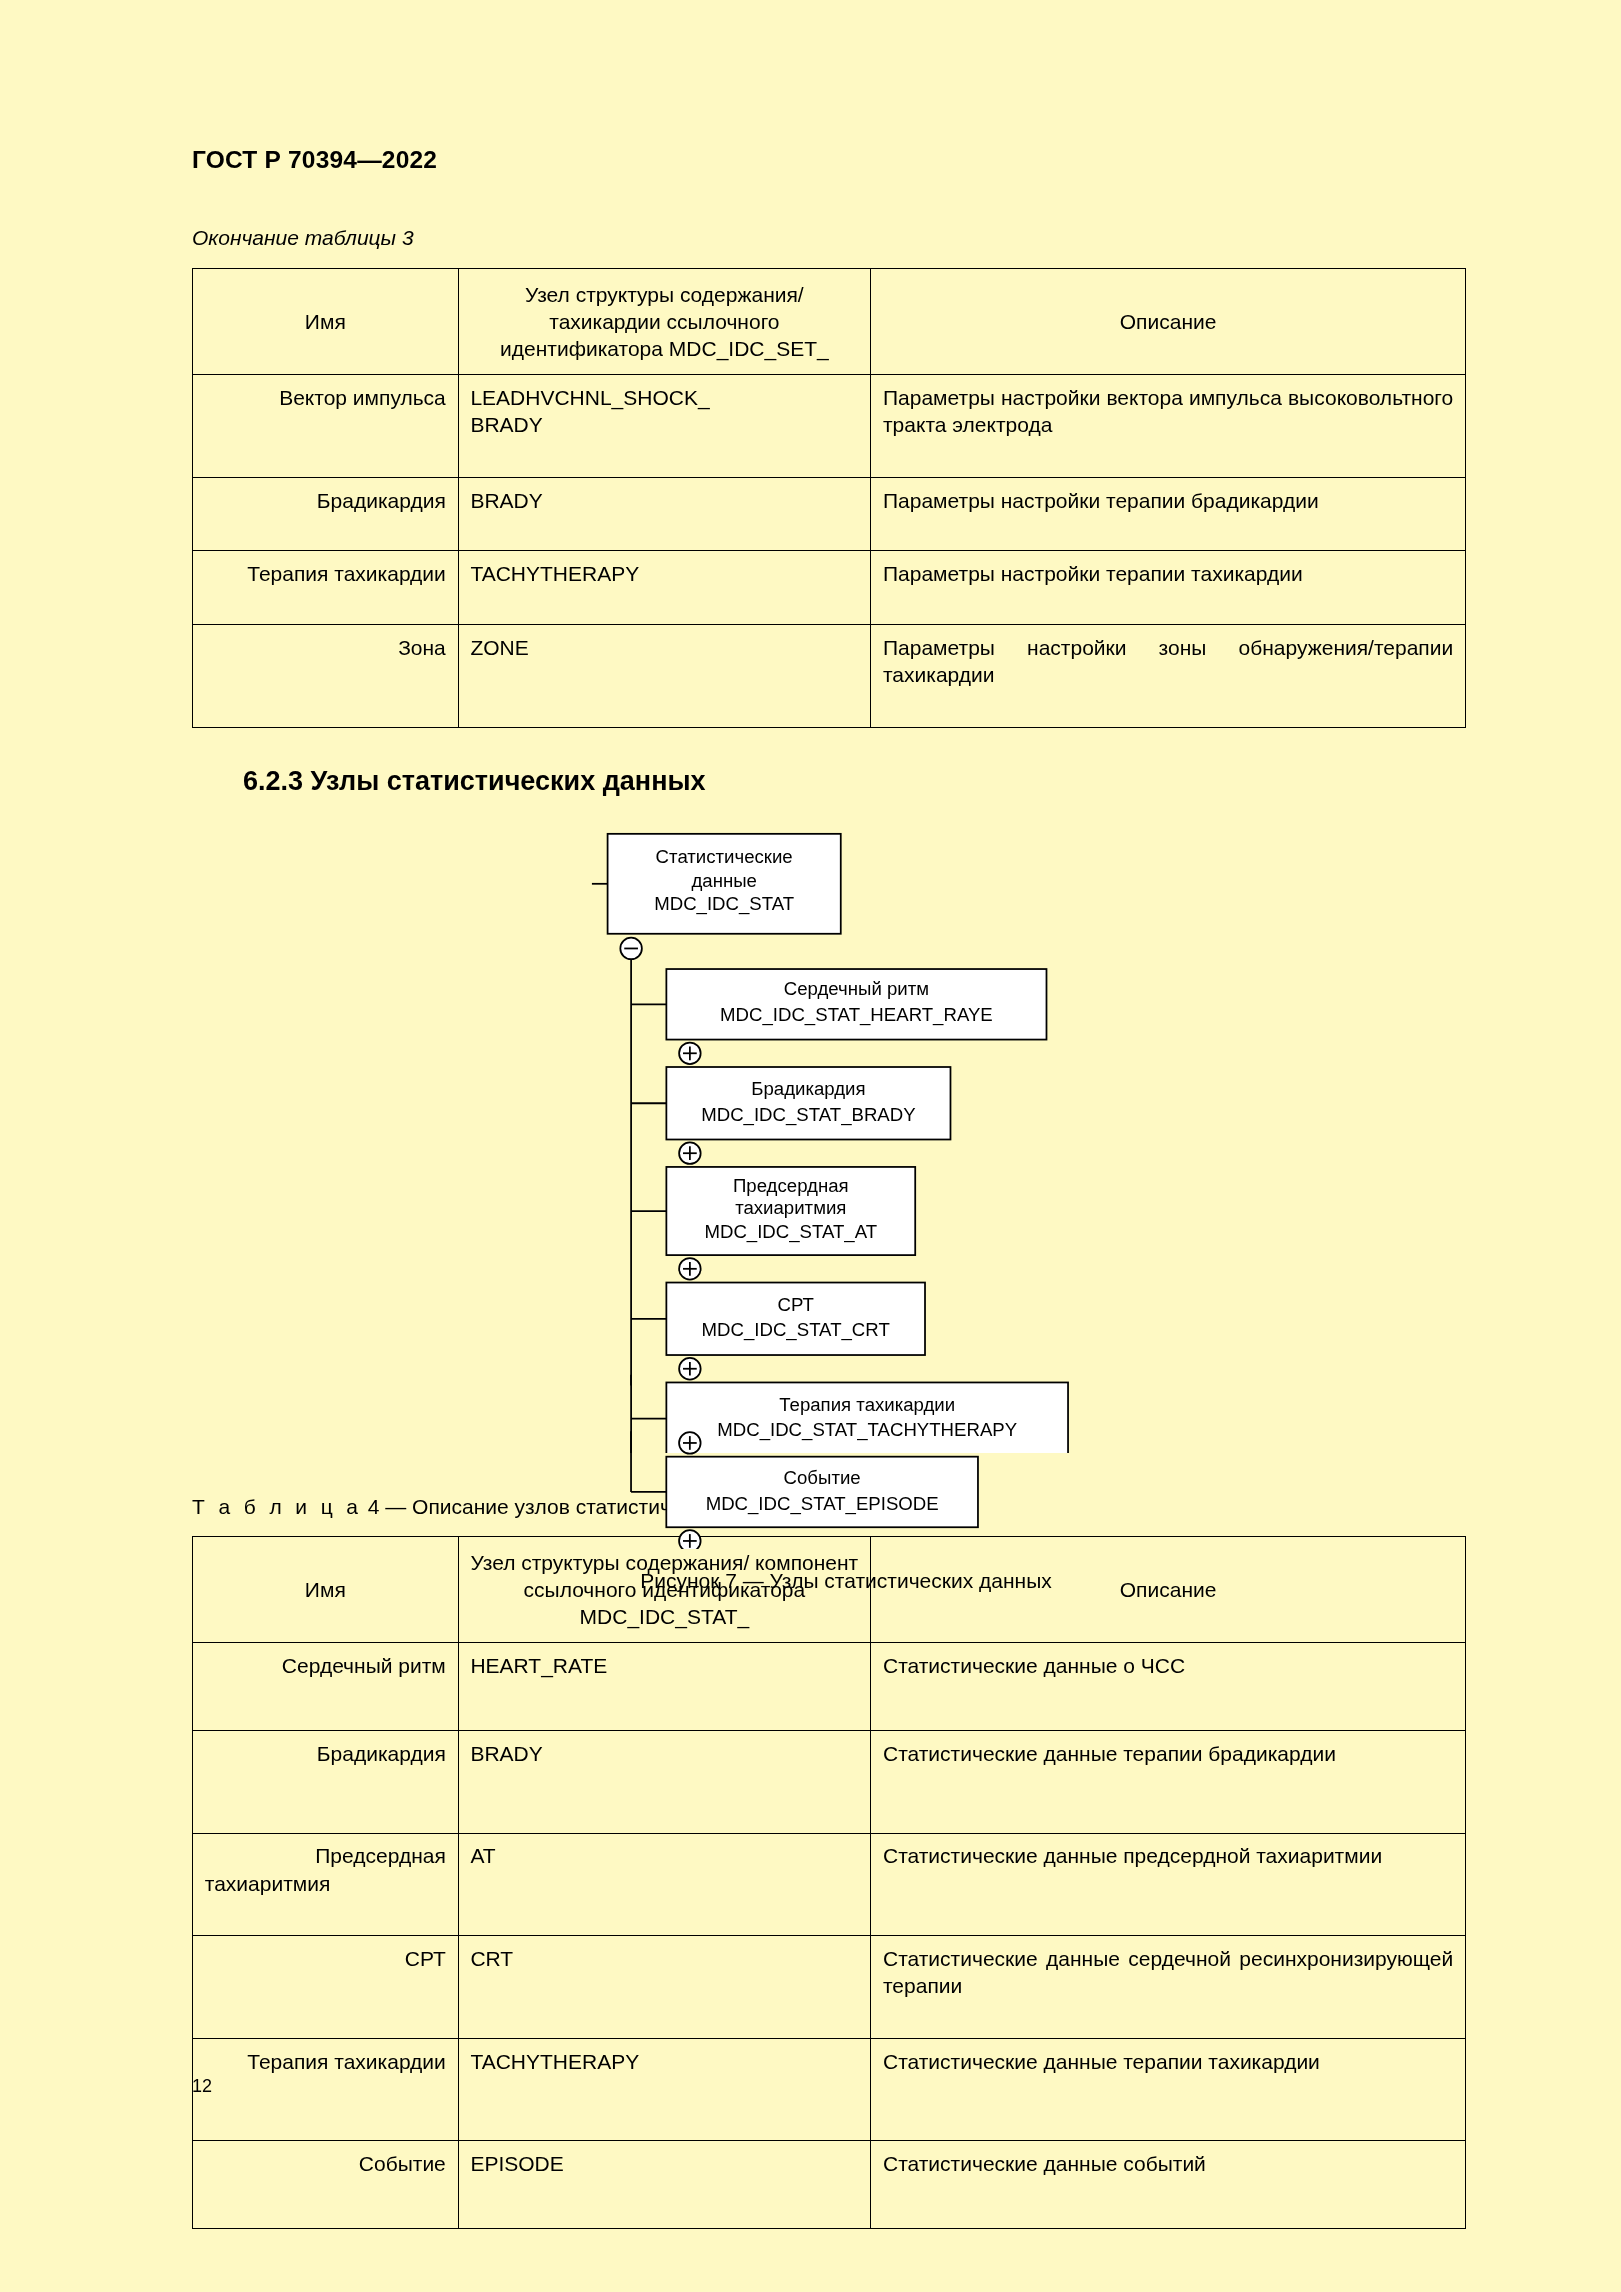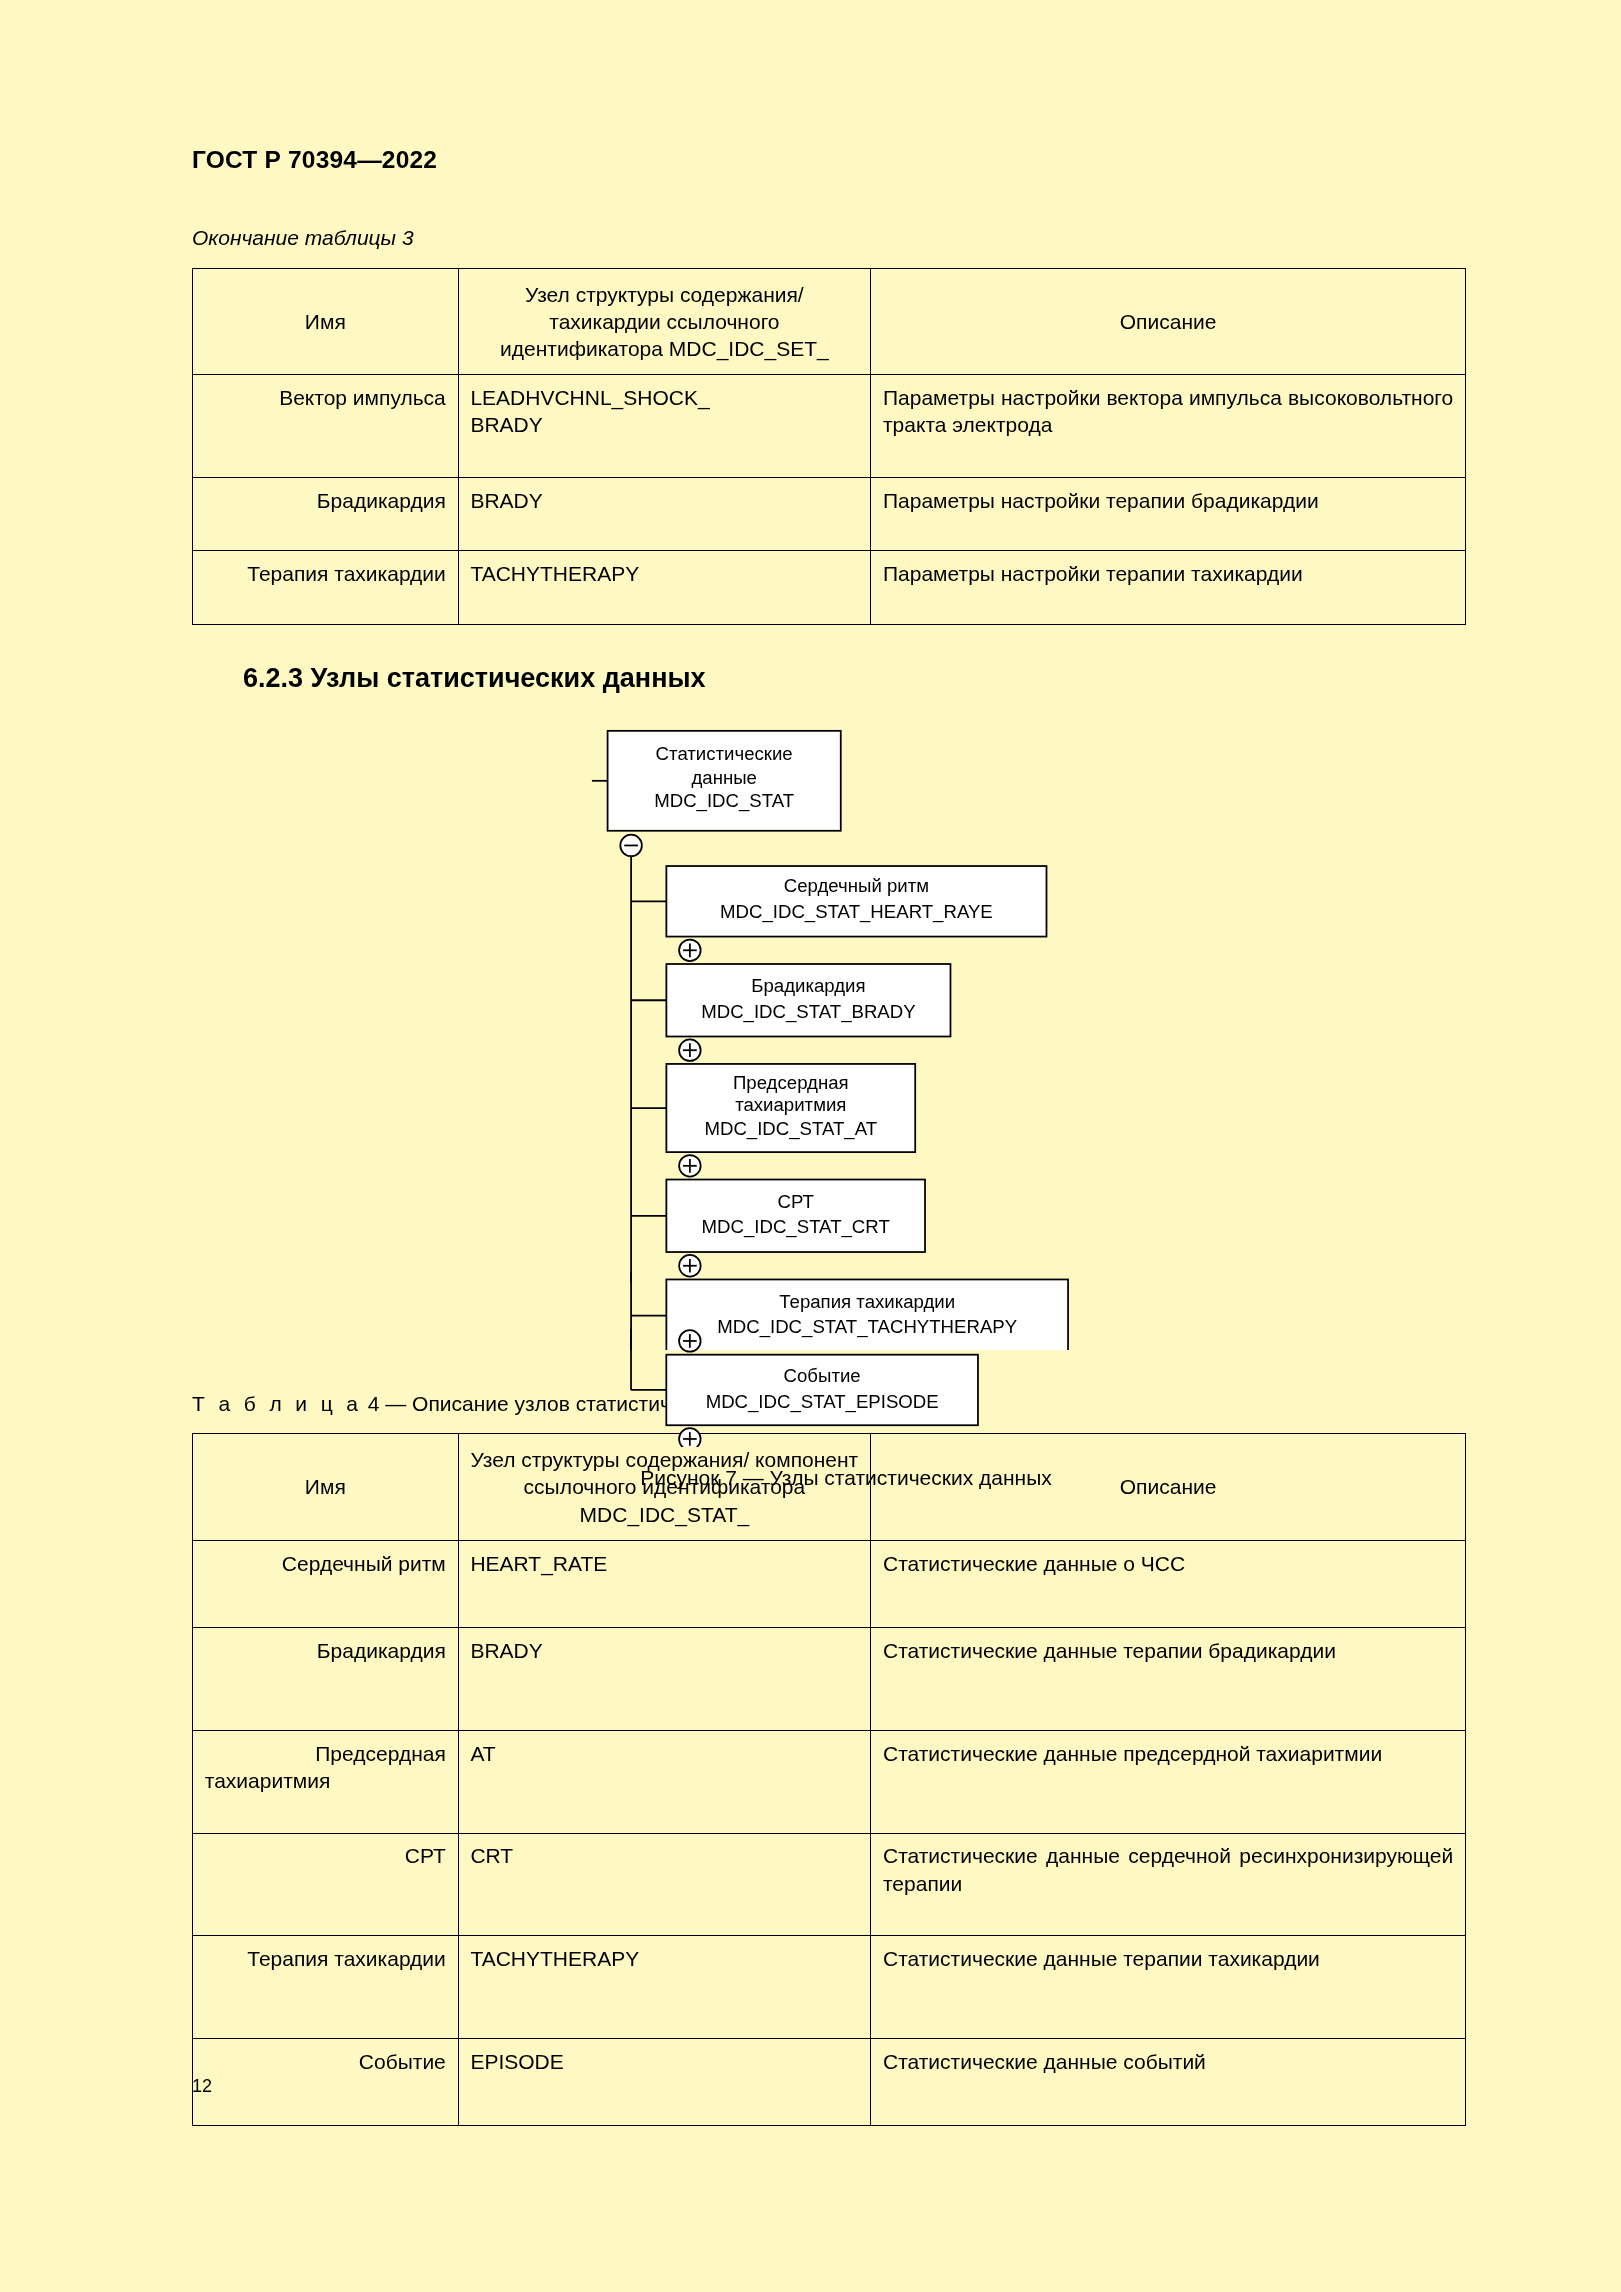--- a/index.html
+++ b/index.html
@@ -167,20 +167,25 @@
         <tr class="tall-1">
           <td class="c-name">Брадикардия</td>
           <td class="c-node">BRADY</td>
           <td>Параметры настройки терапии брадикардии</td>
         </tr>
         <tr class="tall-1">
           <td class="c-name">Терапия тахикардии</td>
           <td class="c-node">TACHYTHERAPY</td>
           <td>Параметры настройки терапии тахикардии</td>
         </tr>
+        <tr class="tall-2">
+          <td class="c-name">Зона</td>
+          <td class="c-node">ZONE</td>
+          <td class="justify">Параметры настройки зоны обнаружения/терапии тахикардии</td>
+        </tr>
       </tbody>
     </table>
 
     <div class="sec-heading">6.2.3 Узлы статистических данных</div>
 
     <div class="figure-wrap">
       <svg class="tree" width="1274" height="627" viewBox="0 0 1300 640">
 
         <rect class="node" x="424" y="8" width="238" height="102"></rect>
         <line x1="408" y1="59" x2="424" y2="59"></line>

